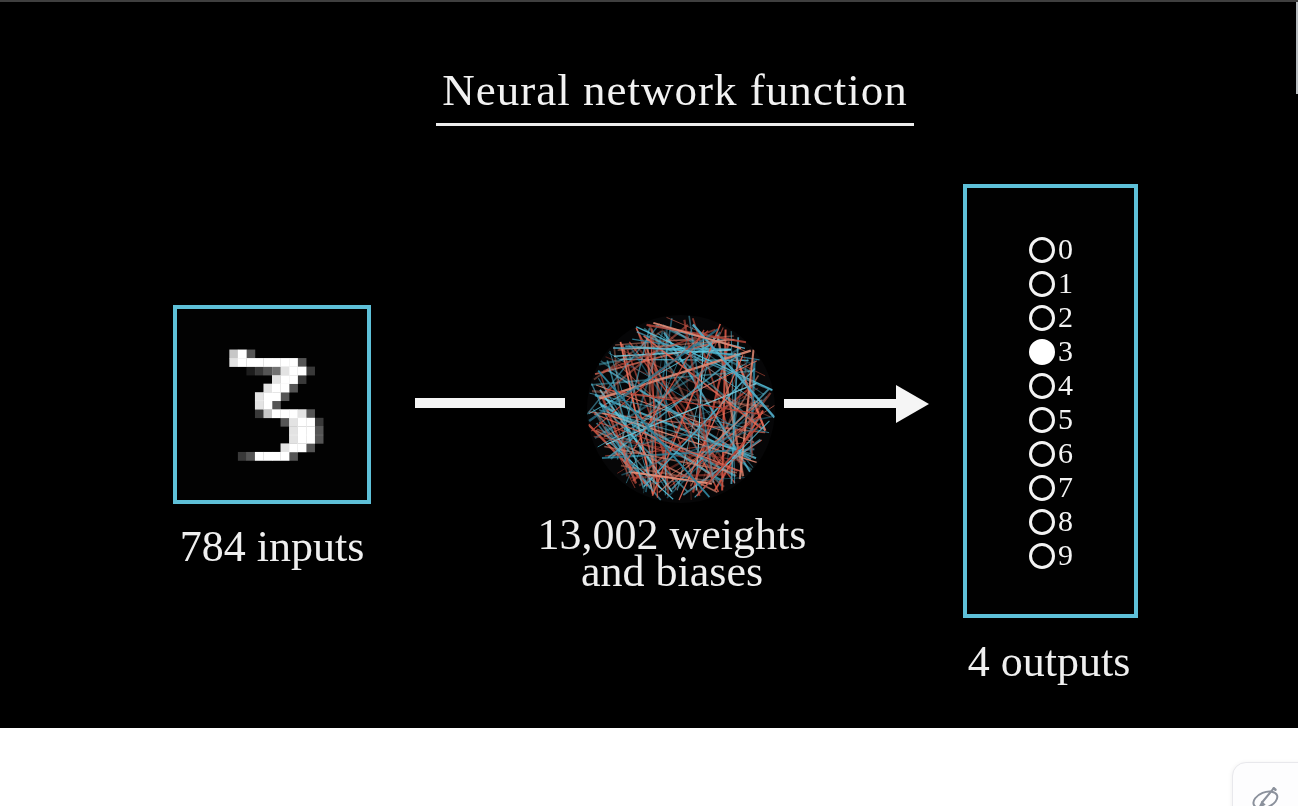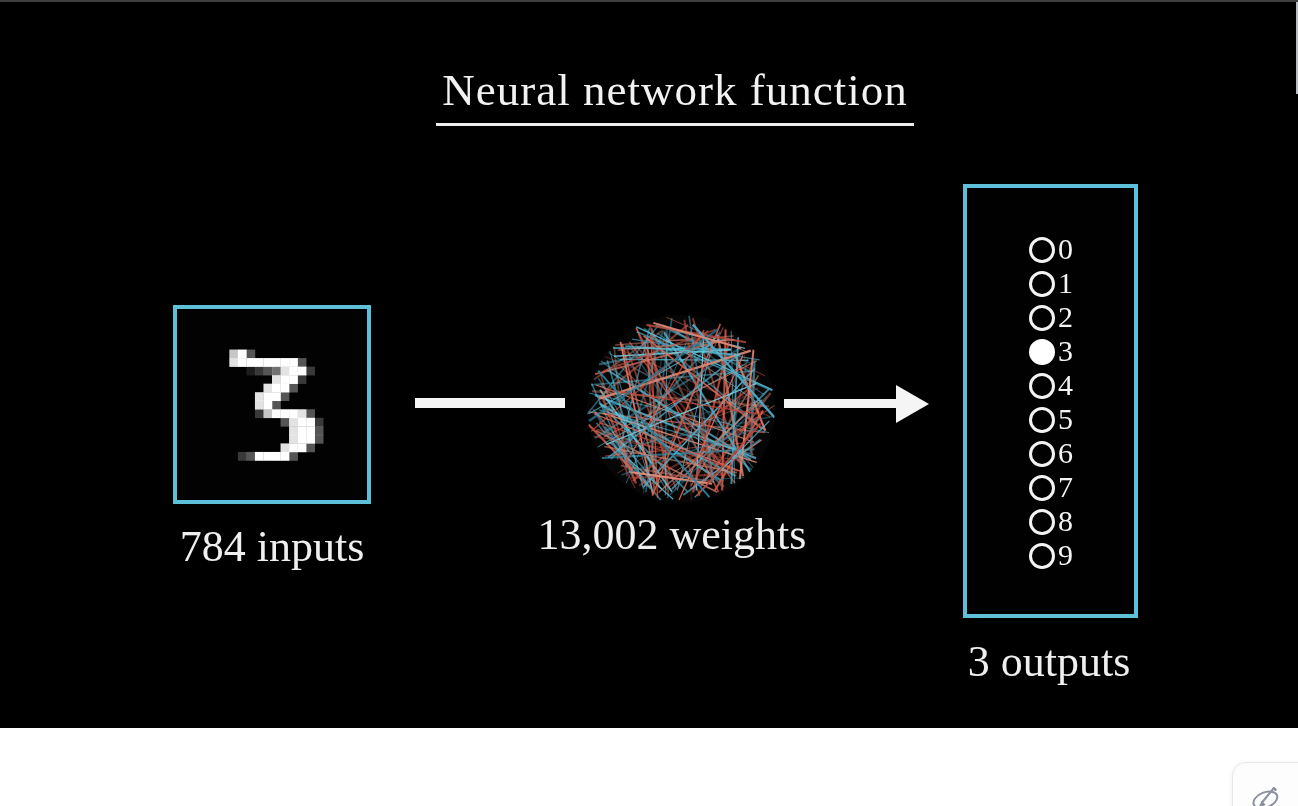--- a/index.html
+++ b/index.html
@@ -321,20 +321,21 @@
           <line x1="170.14156116161462" y1="113.13831007045056" x2="34.44706483240312" y2="159.92006209517385" stroke="#2e7f99" stroke-width="1.67" stroke-opacity="0.50"></line>
           <line x1="173.5930655730403" y1="108.31529397085623" x2="110.03954922755703" y2="181.01783208808152" stroke="#b9473a" stroke-width="1.73" stroke-opacity="0.95"></line>
           <line x1="158.7899687249698" y1="146.69311110024086" x2="6.7223294229729476" y2="121.44455597533161" stroke="#b9473a" stroke-width="1.18" stroke-opacity="0.56"></line>
           <line x1="38.317310870179405" y1="31.061098670117943" x2="153.24705569980677" y2="39.88981824076525" stroke="#57c8e2" stroke-width="1.82" stroke-opacity="0.64"></line>
           <line x1="8.258124441241876" y1="96.7925900037066" x2="74.91038725633138" y2="174.47995770031724" stroke="#74cfe2" stroke-width="1.47" stroke-opacity="0.48"></line>
           <line x1="11.218163057578536" y1="55.57724501071958" x2="122.47144052244778" y2="182.07762213952233" stroke="#2e7f99" stroke-width="1.83" stroke-opacity="0.98"></line>
         </g>
       </svg>
     <div class="caption caption-mid">
       <div>13,002 weights</div>
+      <div>and biases</div>
     </div>
 
     <svg class="arrow-right" width="146" height="40" viewBox="0 0 146 40">
       <rect x="0" y="15" width="116" height="9" fill="#f5f5f5"></rect>
       <polygon points="112,1 112,39 145,20" fill="#f5f5f5"></polygon>
     </svg>
 
     <div class="output-box">
       <div class="output-list" id="output-list">
           <div class="output-row">
@@ -372,21 +373,21 @@
           <div class="output-row">
             <span class="output-circle"></span>
             <span class="output-class-label">8</span>
           </div>
           <div class="output-row">
             <span class="output-circle"></span>
             <span class="output-class-label">9</span>
           </div>
         </div>
     </div>
-    <div class="caption caption-output">3 outputs</div>
+    <div class="caption caption-output">4 outputs</div>
   </div>
 
   <div class="subtitle-bar">
     
   </div>
 
   <div class="corner-widget">
     <svg class="pen-icon" width="30" height="30" viewBox="0 0 24 24">
       <g stroke="#8b919c" stroke-width="1.6" fill="none" stroke-linecap="round">
         <ellipse cx="11.5" cy="13.5" rx="10" ry="6" transform="rotate(-22 11.5 13.5)"></ellipse>

